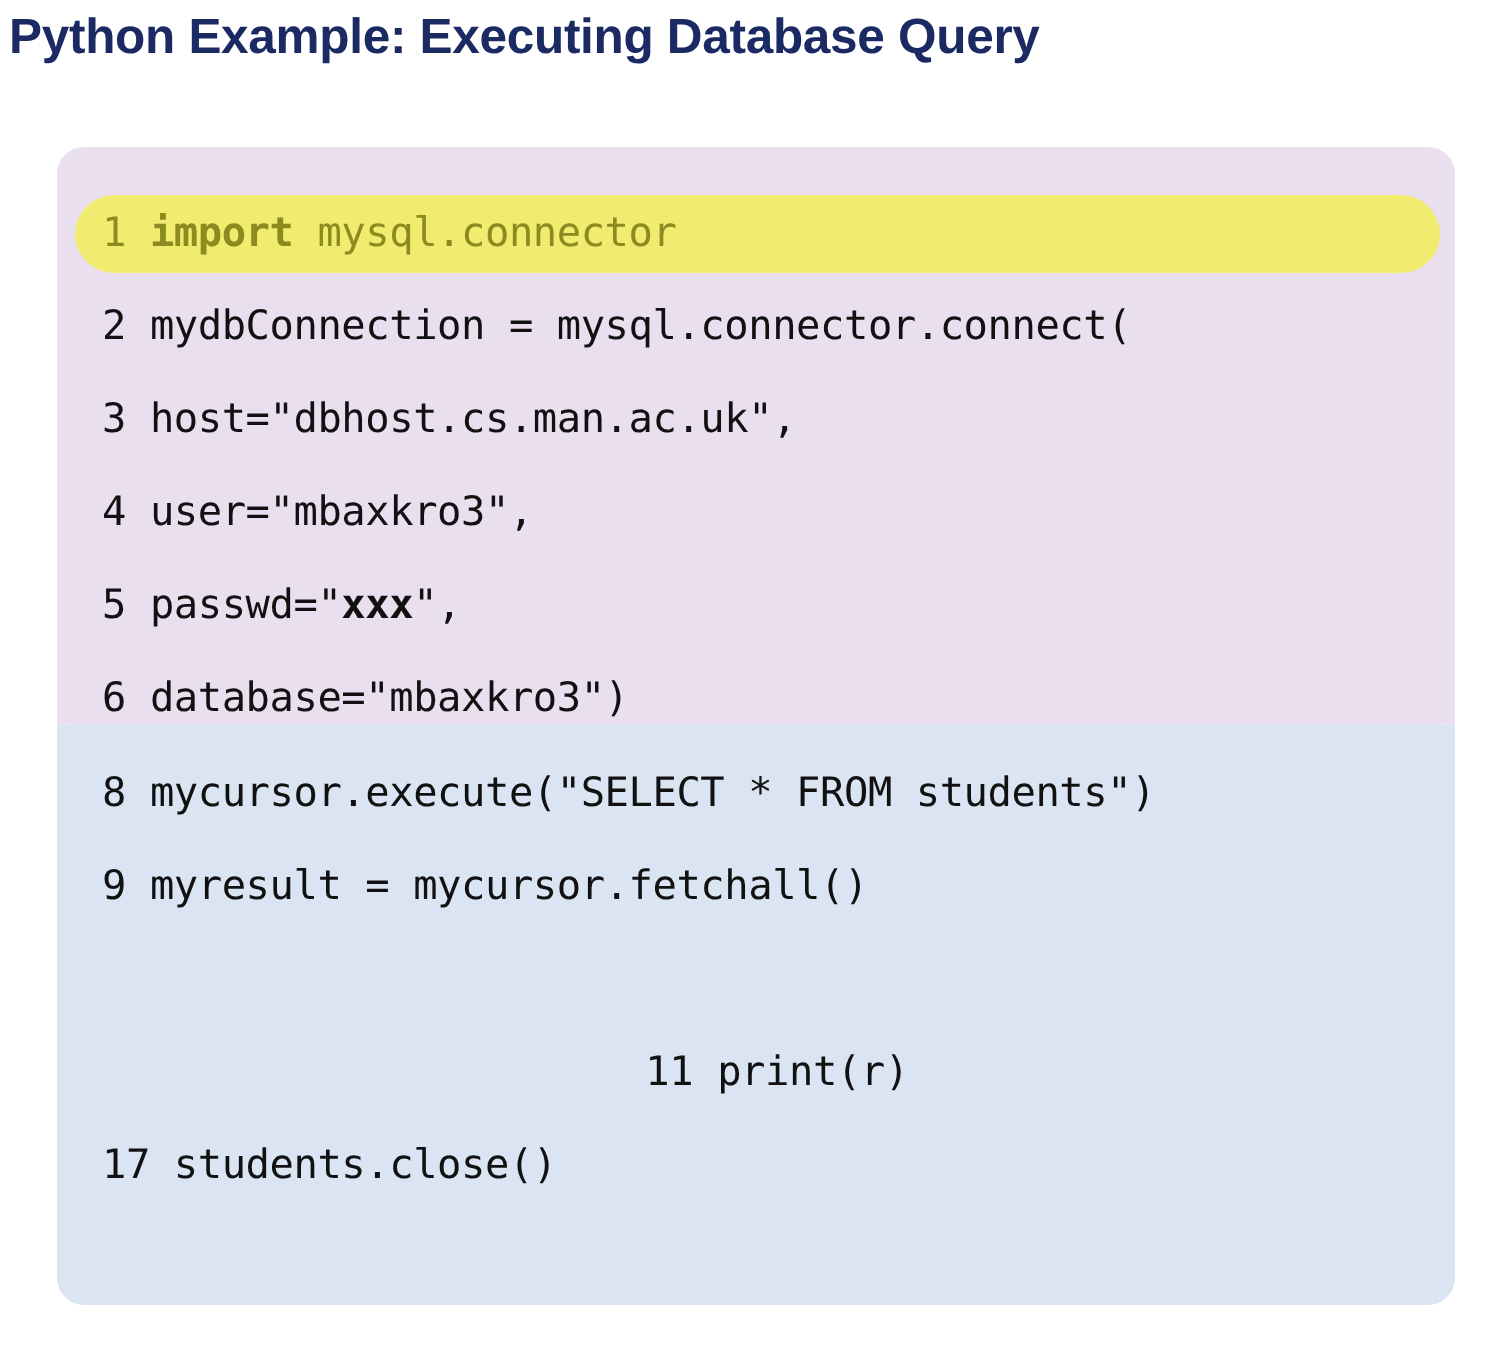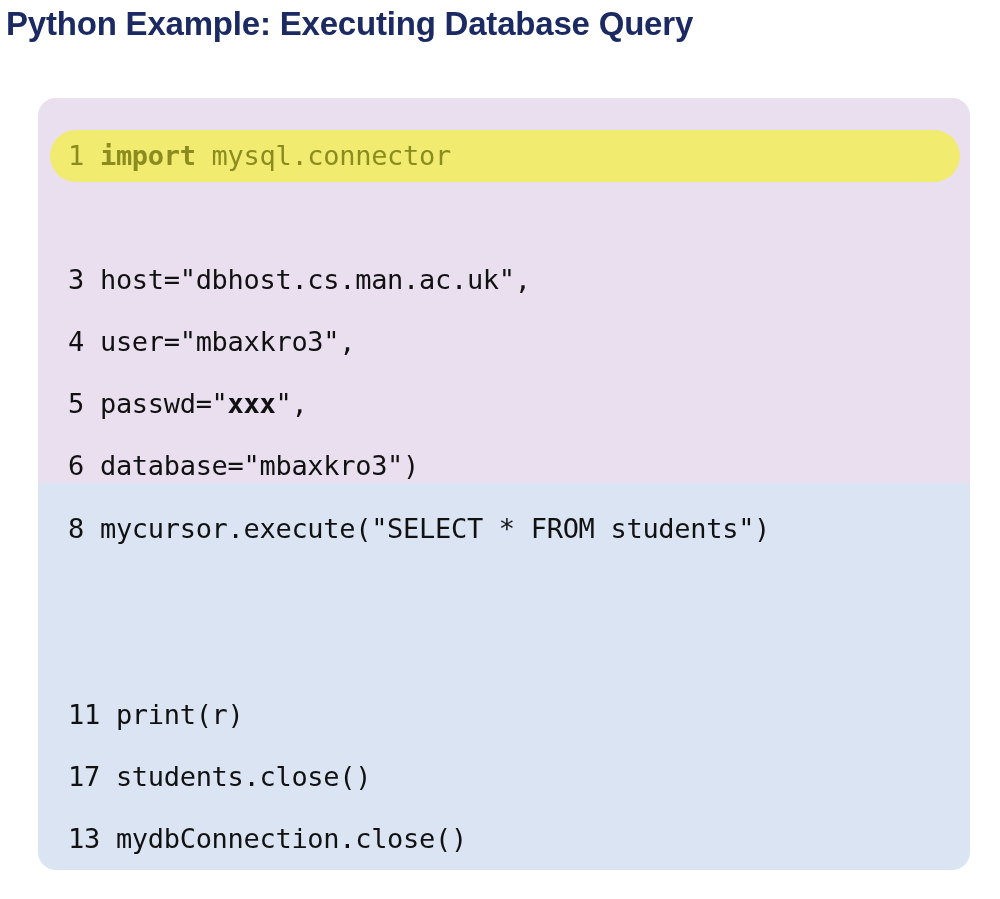--- a/index.html
+++ b/index.html
@@ -140,46 +140,47 @@
   
   .row-0  { top: 27px; }
   .row-1  { top: 89px; }
   .row-2  { top: 151px; }
   .row-3  { top: 213px; }
   .row-4  { top: 275px; }
   .row-5  { top: 337px; }
   .row-6  { top: 400px; }
   .row-7  { top: 462px; }
   .row-8  { top: 524px; }
-  .row-9  { top: 586px; }
+  .row-9  { top: 586px; text-align: center; }
   .row-10 { top: 648px; }
   .row-11 { top: 710px; }
 </style>
 </head>
 <body>
 
 <div class="slide">
 
   <div class="slide-title">Python Example: Executing Database Query</div>
 
   <div class="code-listing">
 
     <div class="code-block upper"></div>
 
     <div class="code-block lower"></div>
 
     <div class="highlight-band"></div>
 
     <div class="code-lines" id="code-lines">
         <div class="code-line row-0 highlighted"><span class="lineno">1 </span><span><b>import</b> mysql.connector</span></div>
+        <div class="code-line row-1"><span class="lineno">2 </span><span>mydbConnection = mysql.connector.connect(</span></div>
         <div class="code-line row-2"><span class="lineno">3 </span><span>host="dbhost.cs.man.ac.uk",</span></div>
         <div class="code-line row-3"><span class="lineno">4 </span><span>user="mbaxkro3",</span></div>
         <div class="code-line row-4"><span class="lineno">5 </span><span>passwd="<b>xxx</b>",</span></div>
         <div class="code-line row-5"><span class="lineno">6 </span><span>database="mbaxkro3")</span></div>
         <div class="code-line row-6"><span class="lineno">8 </span><span>mycursor.execute("SELECT * FROM students")</span></div>
+        <div class="code-line row-7"><span class="lineno">9 </span><span>myresult = mycursor.fetchall()</span></div>
         <div class="code-line row-9"><span class="lineno">11 </span><span>print(r)</span></div>
         <div class="code-line row-10"><span class="lineno">17 </span><span>students.close()</span></div>
-        <div class="code-line row-11"><span class="lineno">13 </span><span>mydbConnection.close()</span></div>
       </div>
 
   </div>
 
 </div>
 
 </body></html>

